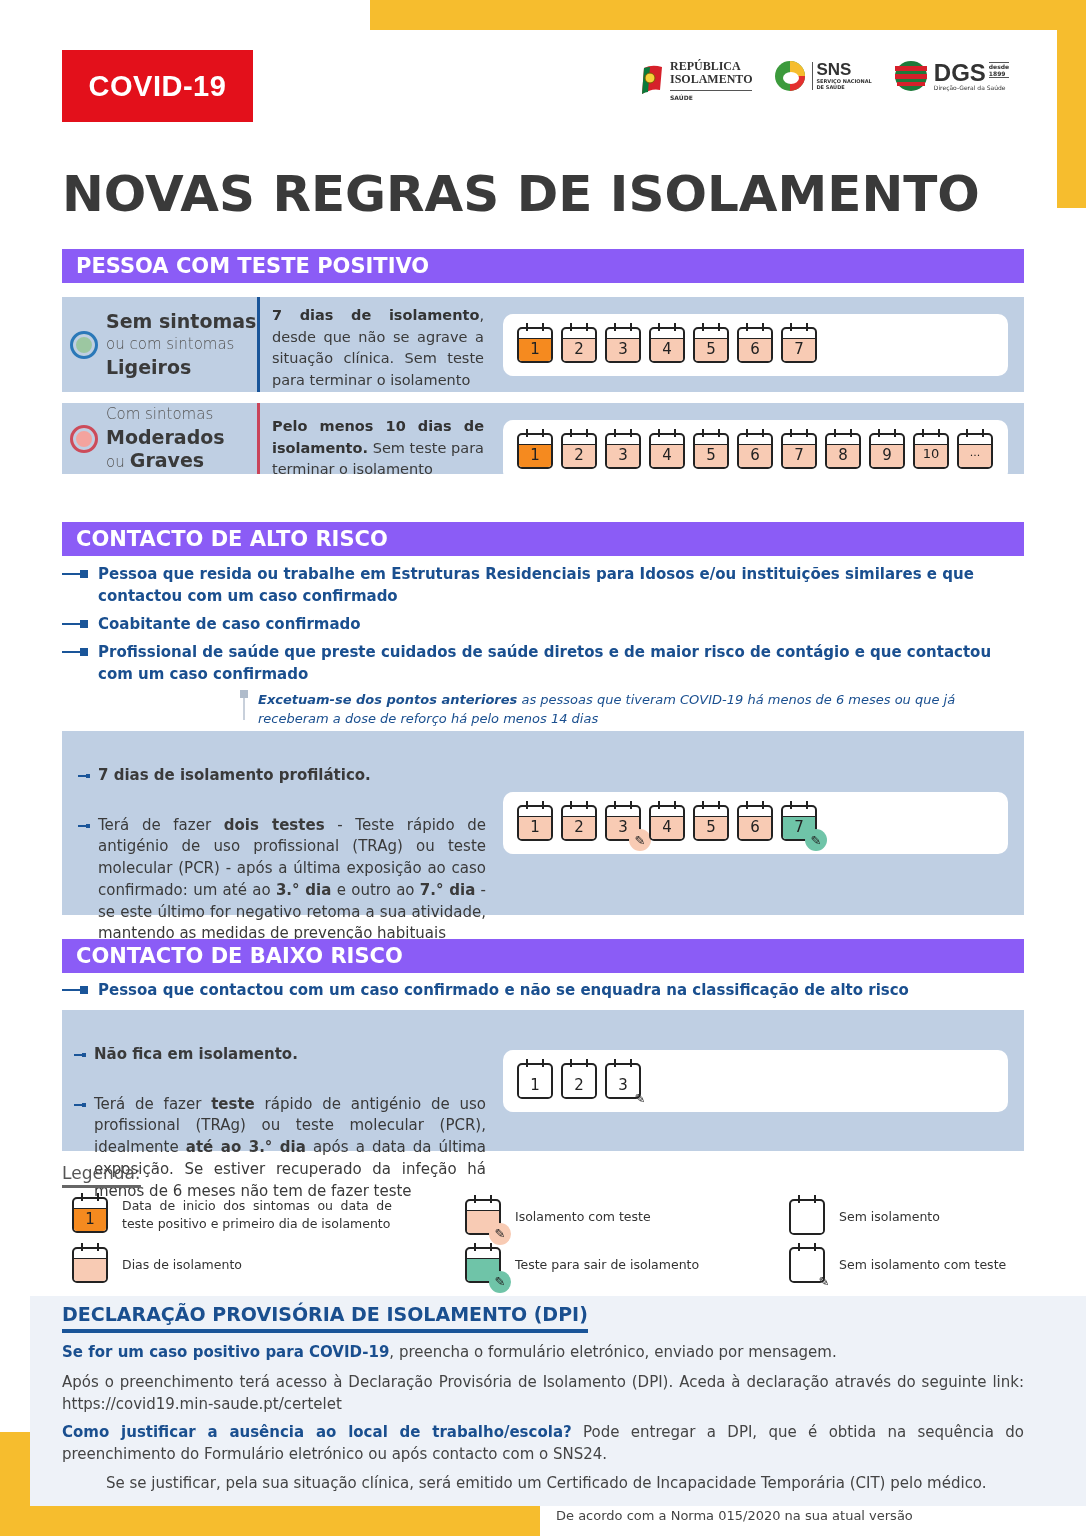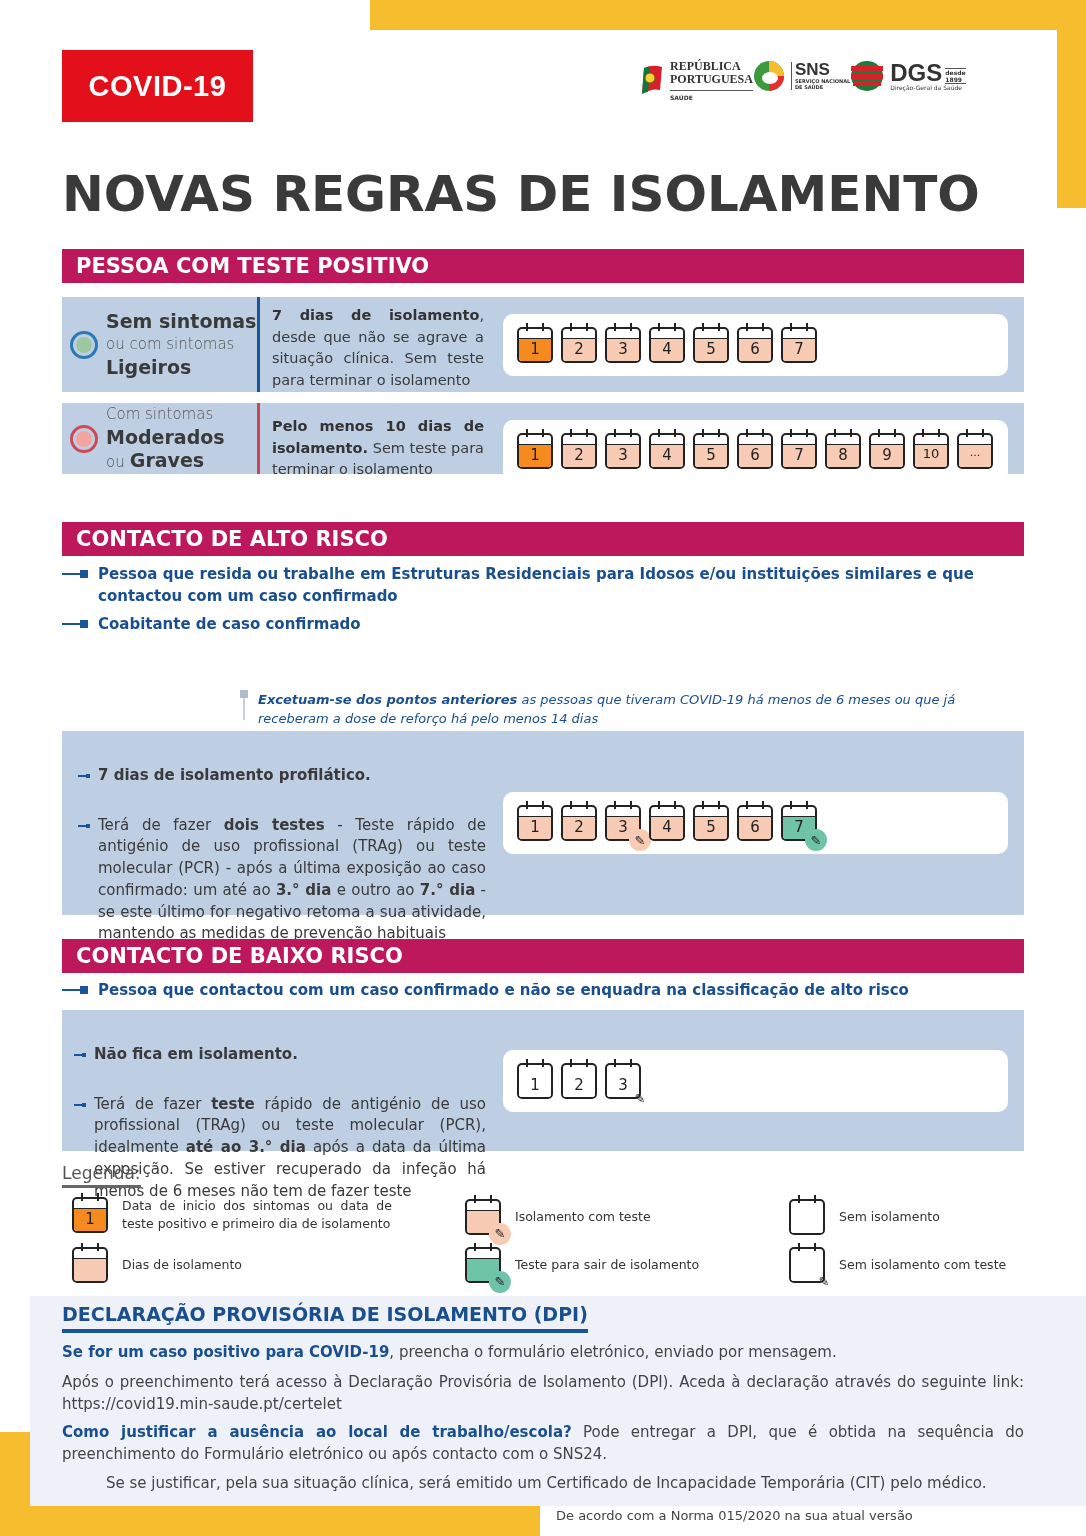--- a/index.html
+++ b/index.html
@@ -7,35 +7,35 @@
   body { position: relative; font-family: "DejaVu Sans", sans-serif; color: #333; }
 
   .yellow-top { position: absolute; left: 370px; top: 0; width: 716px; height: 30px; background: #f6bd2e; }
   .yellow-right { position: absolute; left: 1057px; top: 0; width: 29px; height: 208px; background: #f6bd2e; }
   .yellow-bottom-left { position: absolute; left: 0; top: 1432px; width: 30px; height: 104px; background: #f6bd2e; }
   .yellow-bottom { position: absolute; left: 0; top: 1506px; width: 540px; height: 30px; background: #f6bd2e; }
 
   .covid-badge { position: absolute; left: 62px; top: 50px; width: 191px; height: 72px; background: #e3101b; color: #ffffff;
     font-family: "Liberation Sans", sans-serif; font-weight: bold; font-size: 29px; display: flex; align-items: center; justify-content: center; letter-spacing: 0.5px; }
 
-  .logos { position: absolute; left: 640px; top: 60px; height: 50px; display: flex; align-items: flex-start; }
+  .logos { position: absolute; left: 640px; top: 60px; height: 50px; display: flex; gap: 22px; align-items: flex-start; }
   .logo { display: flex; align-items: center; gap: 6px; }
   .logo-rp-text { font-family: "Liberation Serif", serif; font-weight: bold; font-size: 12px; line-height: 13px; color: #333; }
   .logo-rp-sub { font-size: 6px; font-weight: bold; border-top: 1px solid #555; margin-top: 4px; padding-top: 3px; color: #333; }
   .logo-sns-big { font-family: "Liberation Sans", sans-serif; font-weight: bold; font-size: 17px; line-height: 16px; color: #333; }
   .logo-sns-small { font-size: 5px; font-weight: bold; line-height: 6px; color: #333; }
   .logo-sns-box { border-left: 1px solid #555; padding-left: 3px; }
   .logo-dgs-big { font-family: "Liberation Sans", sans-serif; font-weight: bold; font-size: 24px; line-height: 22px; color: #333; }
   .logo-dgs-since { font-size: 6px; line-height: 7px; font-weight: bold; border-top: 1px solid #555; border-bottom: 1px solid #555; margin-left: 3px; color: #333; }
   .logo-dgs-sub { font-size: 6px; color: #333; }
 
   .main-title { position: absolute; left: 62px; top: 165px; font-family: "DejaVu Sans", sans-serif; font-weight: bold;
     font-size: 50px; letter-spacing: 0px; color: #3a3a3a; }
 
-  .section-bar { position: absolute; left: 62px; width: 962px; height: 34px; background: #be185d; color: #fff;
+  .section-bar { position: absolute; left: 62px; width: 962px; height: 34px; background: #8b5cf6; color: #fff;
     font-weight: bold; font-size: 21px; padding-left: 14px; display: flex; align-items: center; }
 
   .panel { position: absolute; left: 62px; width: 962px; background: #bfcfe3; }
 
   .pos-left { position: absolute; left: 0; top: 0; width: 196px; height: 100%; display: flex; align-items: center; padding-left: 8px; }
   .pos-divider { position: absolute; left: 195px; top: 0; width: 3px; height: 100%; }
   .pos-desc { position: absolute; left: 210px; top: 8px; width: 212px; font-size: 14.5px; line-height: 21.5px; text-align: justify; color: #3a3a3a; }
   .pos-desc b { color: #333; }
 
   .ring-icon { width: 28px; height: 28px; border-radius: 50%; flex: 0 0 28px; margin-right: 8px; position: relative; }
@@ -99,21 +99,21 @@
 
 <div class="logos">
   <div class="logo">
     <svg width="24" height="34" viewBox="0 0 24 34">
       <path d="M4 4 Q12 0 22 3 L20 26 Q12 24 2 30 Z" fill="#d6202a"></path>
       <path d="M4 4 Q8 3 10 3 L8 28 Q5 28 2 30 Z" fill="#0a7a3a"></path>
       <circle cx="10" cy="14" r="5" fill="#f6d23a" stroke="#7a5a00" stroke-width="1"></circle>
     </svg>
     <div>
       <div class="logo-rp-text">REPÚBLICA</div>
-      <div class="logo-rp-text">PORTUGUESA</div>
+      <div class="logo-rp-text">ISOLAMENTO</div>
       <div class="logo-rp-sub">SAÚDE</div>
     </div>
   </div>
   <div class="logo">
     <svg width="32" height="32" viewBox="0 0 32 32">
       <circle cx="16" cy="16" r="15" fill="#3c9a3c"></circle>
       <path d="M16 1 A15 15 0 0 1 31 16 L16 16 Z" fill="#f6bd2e"></path>
       <path d="M31 16 A15 15 0 0 1 16 31 L16 16 Z" fill="#e3302f"></path>
       <ellipse cx="17" cy="18" rx="8" ry="6" fill="#fff"></ellipse>
     </svg>
@@ -124,21 +124,21 @@
     </div>
   </div>
   <div class="logo">
     <svg width="34" height="32" viewBox="0 0 34 32">
       <ellipse cx="17" cy="16" rx="16" ry="15" fill="#1d7a3a"></ellipse>
       <rect x="1" y="6" width="32" height="5" fill="#d6202a"></rect>
       <rect x="1" y="14" width="32" height="5" fill="#d6202a"></rect>
       <rect x="3" y="22" width="28" height="4" fill="#d6202a"></rect>
     </svg>
     <div>
-      <div style="display:flex;align-items:flex-end;">
+      <div style="display:flex;align-items:flex-start;">
         <span class="logo-dgs-big">DGS</span>
         <span class="logo-dgs-since"><span>desde</span><br><span>1899</span></span>
       </div>
       <div class="logo-dgs-sub">Direção-Geral da Saúde</div>
     </div>
   </div>
 </div>
 
 <h1 class="main-title">NOVAS REGRAS DE ISOLAMENTO</h1>
 
@@ -244,20 +244,21 @@
         <span class="cal-num" style="font-size:11px;">...</span>
       </div>
   </div>
 </div>
 
 <div class="section-bar" style="top:522px;">CONTACTO DE ALTO RISCO</div>
 
 <div class="bullet-list" style="top:563px;">
   <div class="bullet"><span class="bullet-marker"></span><span>Pessoa que resida ou trabalhe em Estruturas Residenciais para Idosos e/ou instituições similares e que contactou com um caso confirmado</span></div>
   <div class="bullet"><span class="bullet-marker"></span><span>Coabitante de caso confirmado</span></div>
+  <div class="bullet"><span class="bullet-marker"></span><span>Profissional de saúde que preste cuidados de saúde diretos e de maior risco de contágio e que contactou com um caso confirmado</span></div>
 </div>
 
 <div class="exception">
   <span class="exception-marker"></span>
   <span class="exception-line"></span>
   <b>Excetuam-se dos pontos anteriores</b><span> as pessoas que tiveram COVID-19 há menos de 6 meses ou que já receberam a dose de reforço há pelo menos 14 dias</span>
 </div>
 
 <div class="panel" style="top:731px;height:184px;">
   <div class="risk-text">

